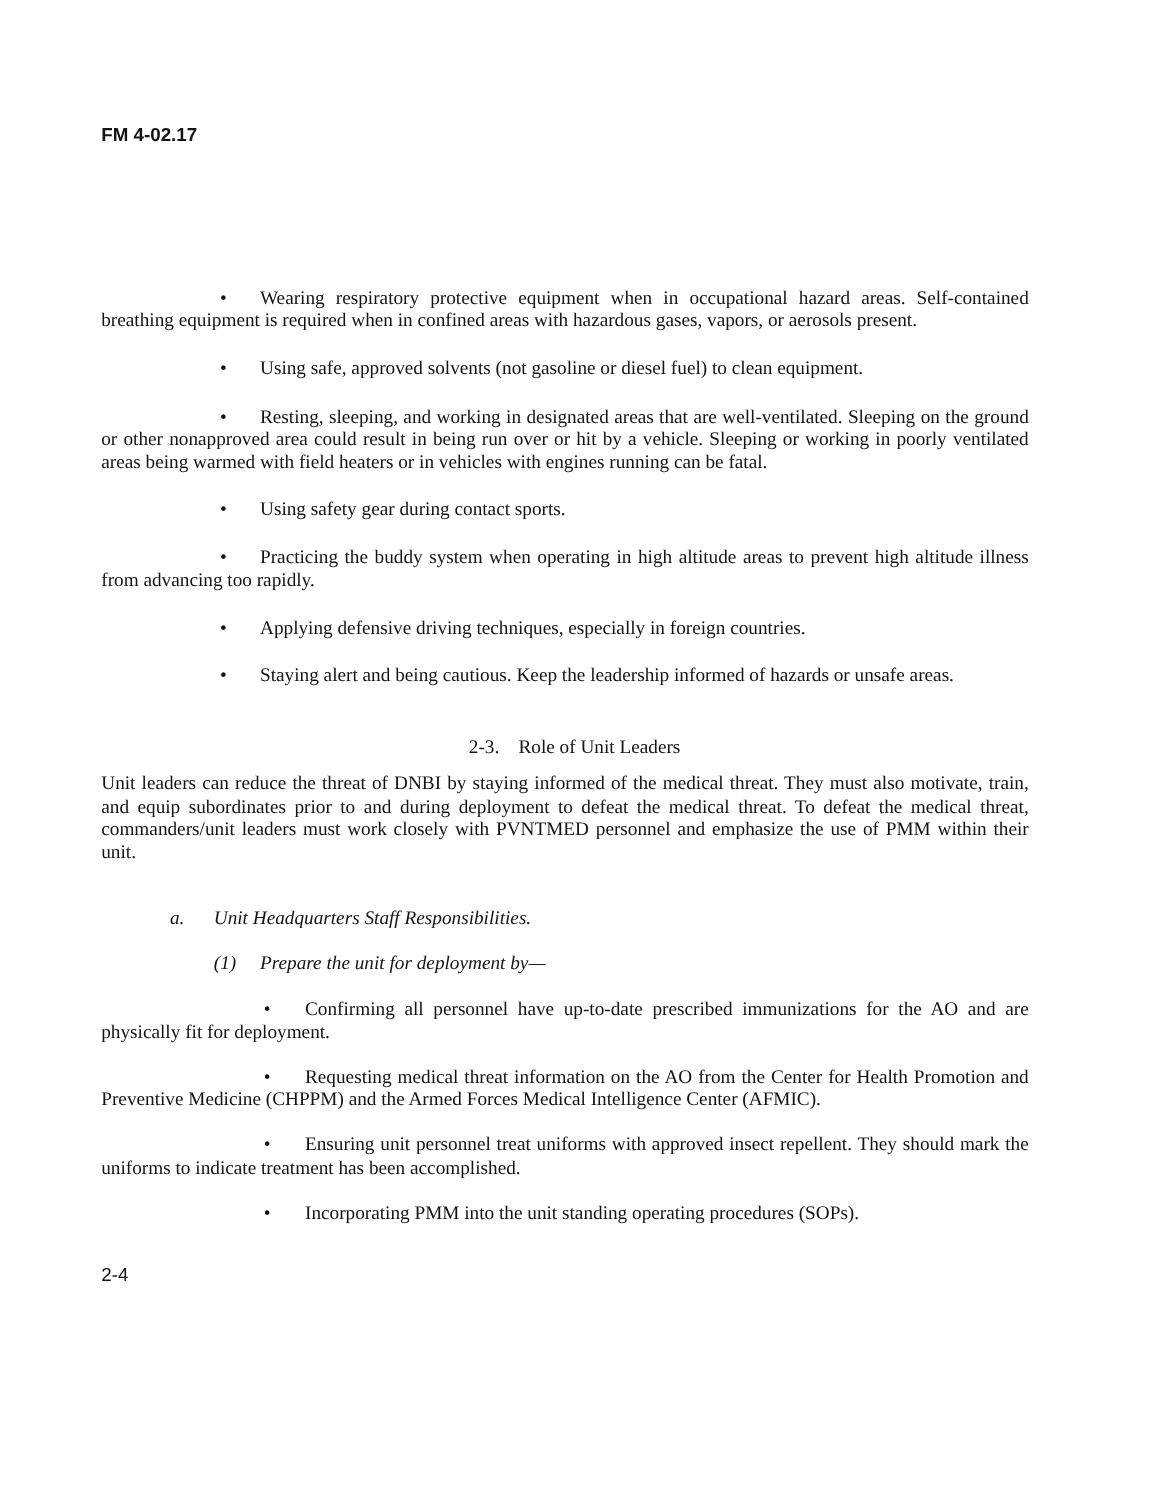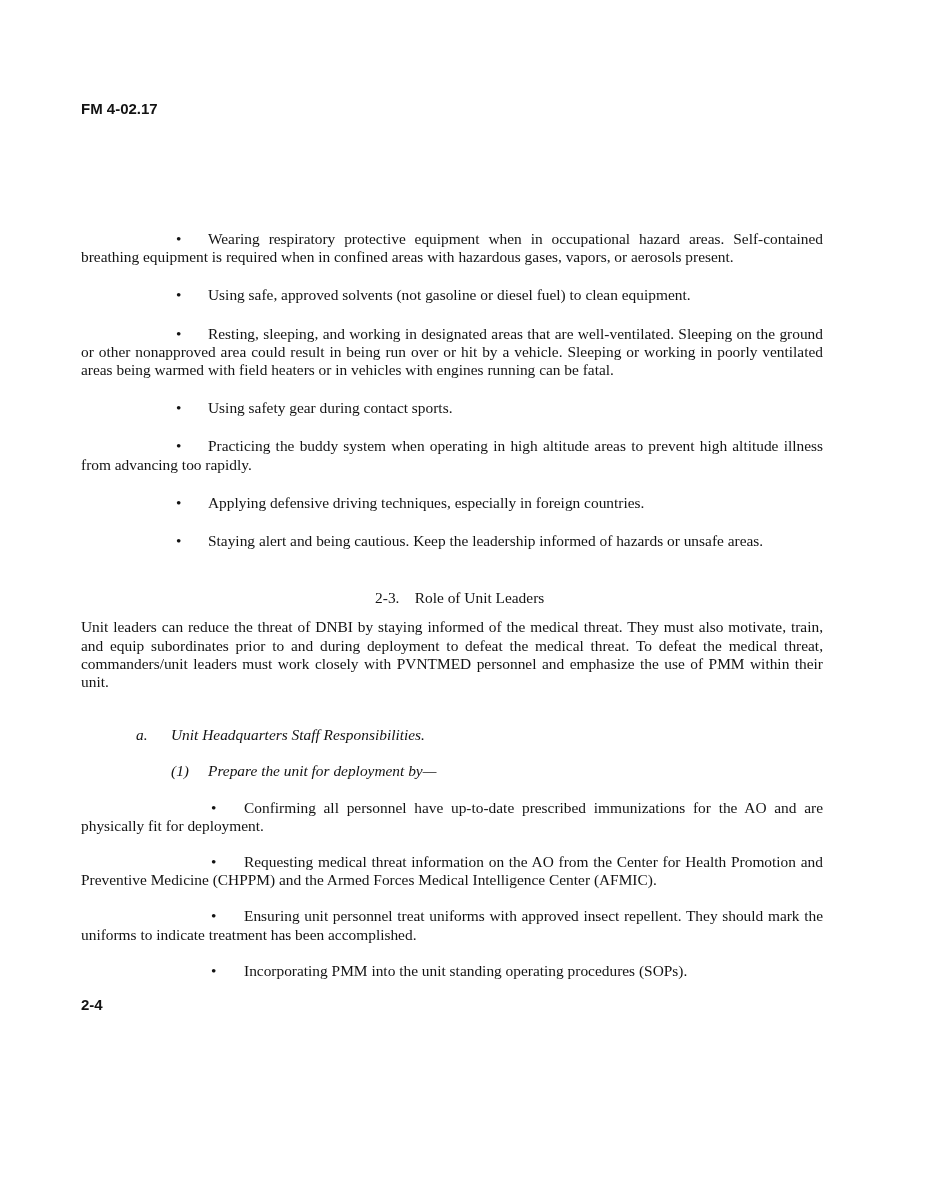--- a/index.html
+++ b/index.html
@@ -48,23 +48,23 @@
   .suba {
     margin-top: 35px;
     text-indent: 55px;
     font-style: italic;
     text-align: left;
   }
   .suba .lbl { display: inline-block; width: 35px; text-indent: 0; }
   .item1 { text-indent: 90px; text-align: left; font-style: italic; }
   .item1 .lbl { display: inline-block; width: 37px; text-indent: 0; }
   .ftr {
-    margin-top: 16px;
+    margin-top: 32px;
     font-family: "Liberation Sans", sans-serif;
-    font-weight: bold;
+    font-weight: normal;
     font-size: 15px;
     line-height: 18px;
     text-align: left;
   }
 </style>
 </head>
 <body>
 
 <div class="page">
 

